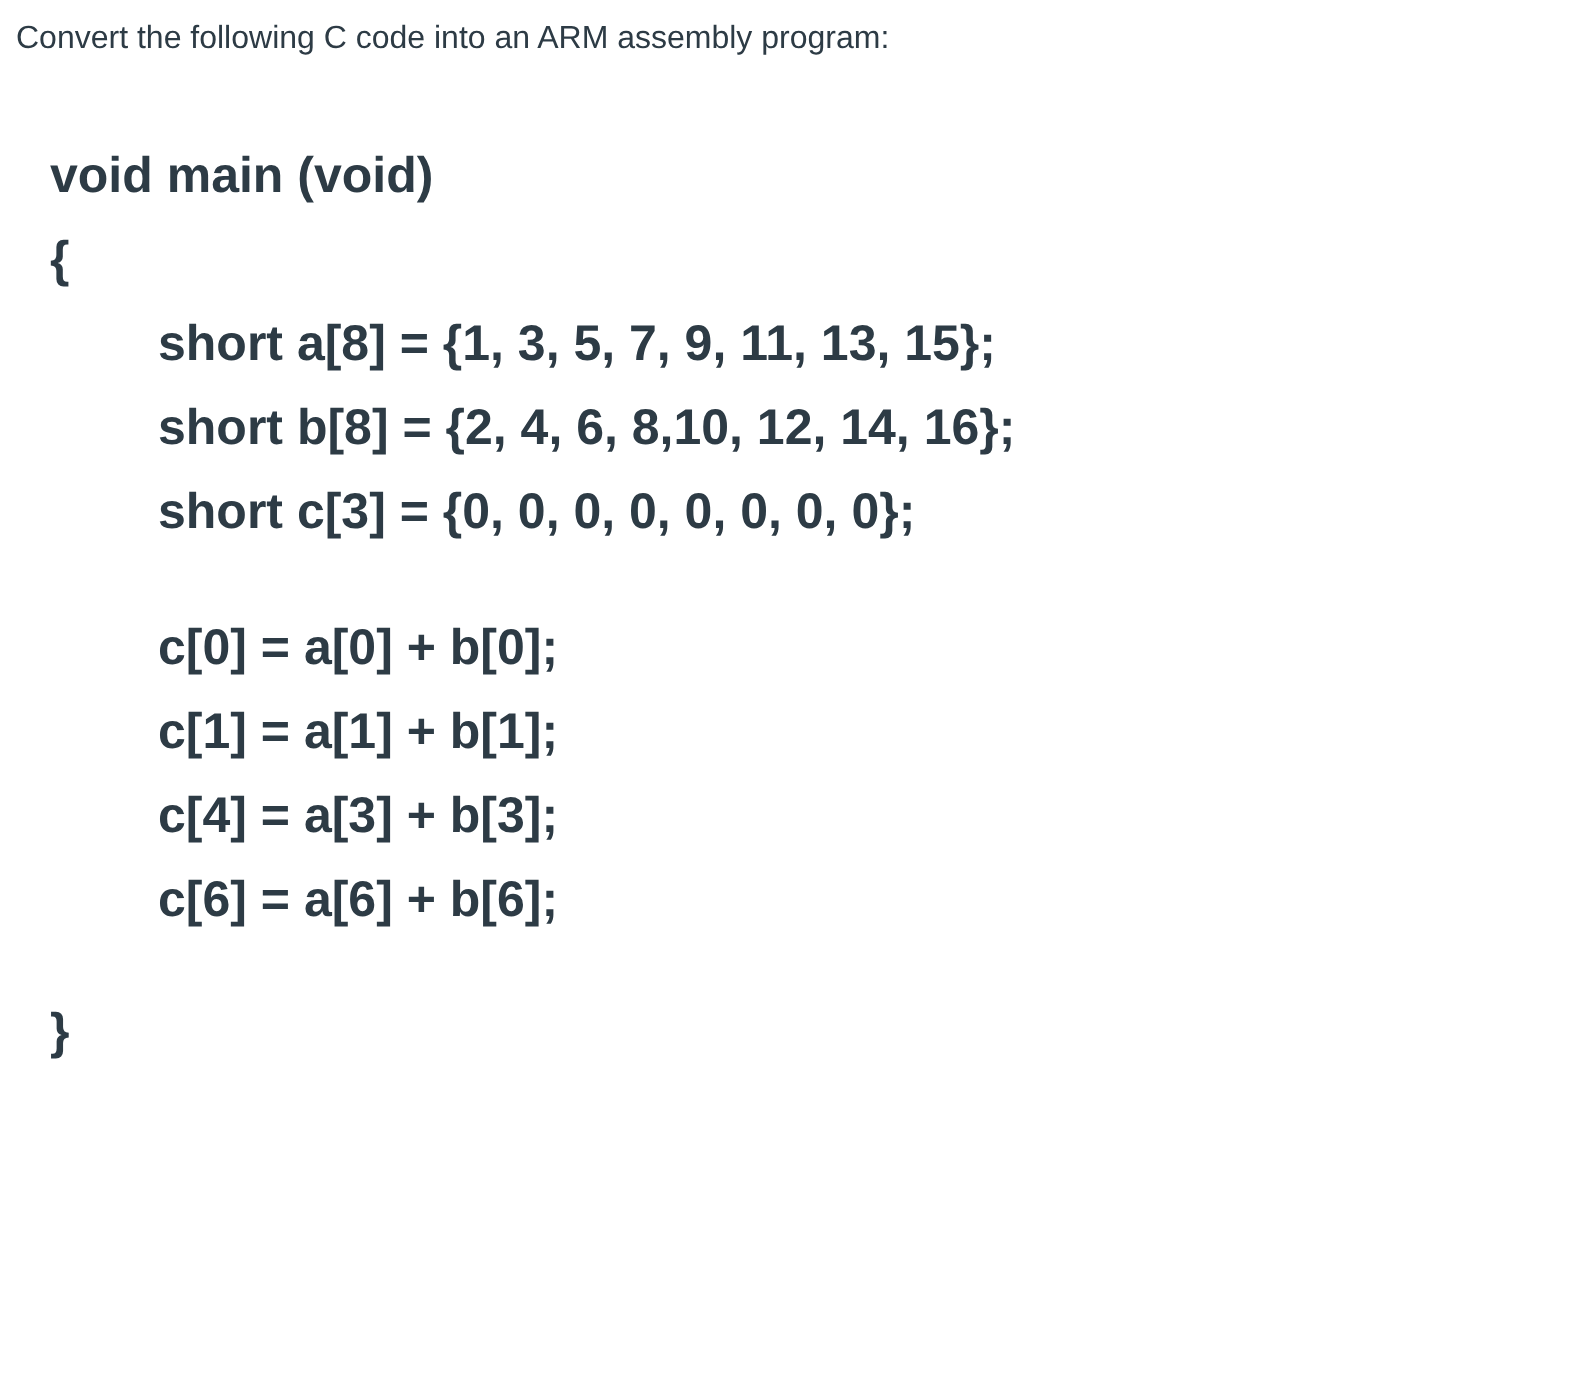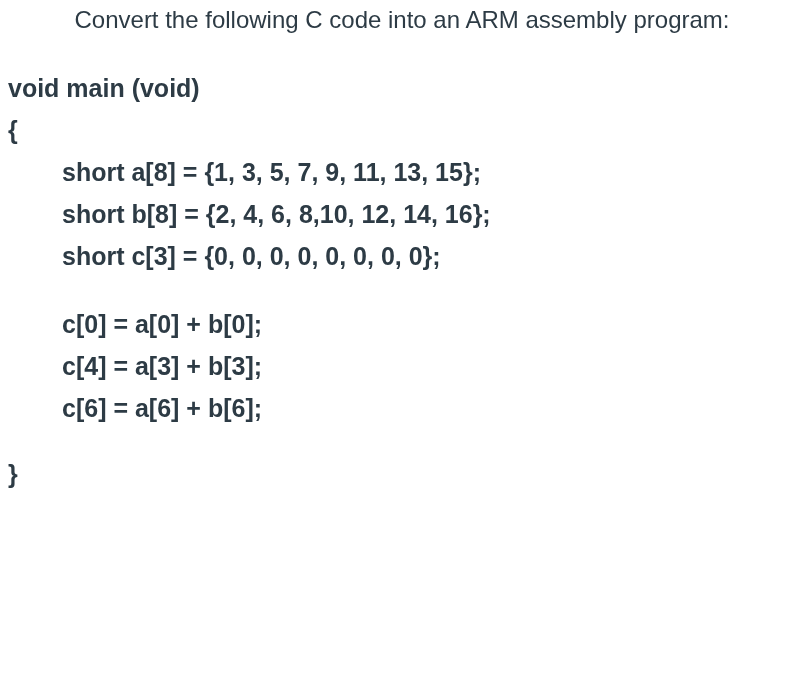--- a/index.html
+++ b/index.html
@@ -11,34 +11,34 @@
     width: 796px;
     height: 696px;
     overflow: hidden;
     font-family: "Liberation Sans", sans-serif;
     color: #2d3b45;
   }
   .page {
     padding: 2px 0 0 8px;
   }
   .prompt {
-    font-size: 24px;
+    font-size: 16px;
     font-weight: 400;
     line-height: 36px;
     margin: 0 0 29px 0;
     letter-spacing: 0px;
-    text-align: center;
   }
   .code-block {
     font-size: 25px;
     font-weight: 700;
   }
   .code-line {
     line-height: 42px;
     white-space: pre;
+    margin-left: 17px;
   }
   .indented {
     padding-left: 54px;
   }
   .para-gap-large {
     margin-top: 26px;
   }
   .para-gap-close {
     margin-top: 24px;
   }
@@ -54,19 +54,20 @@
 
     <div class="code-line">void main (void)</div>
 
     <div class="code-line">{</div>
 
     <div class="code-line indented">short a[8] = {1, 3, 5, 7, 9, 11, 13, 15};</div>
     <div class="code-line indented">short b[8] = {2, 4, 6, 8,10, 12, 14, 16};</div>
     <div class="code-line indented">short c[3] = {0, 0, 0, 0, 0, 0, 0, 0};</div>
 
     <div class="code-line indented para-gap-large">c[0] = a[0] + b[0];</div>
+    <div class="code-line indented">c[1] = a[1] + b[1];</div>
     <div class="code-line indented">c[4] = a[3] + b[3];</div>
     <div class="code-line indented">c[6] = a[6] + b[6];</div>
 
     <div class="code-line para-gap-close">}</div>
 
   </div>
 </div>
 
 </body></html>

